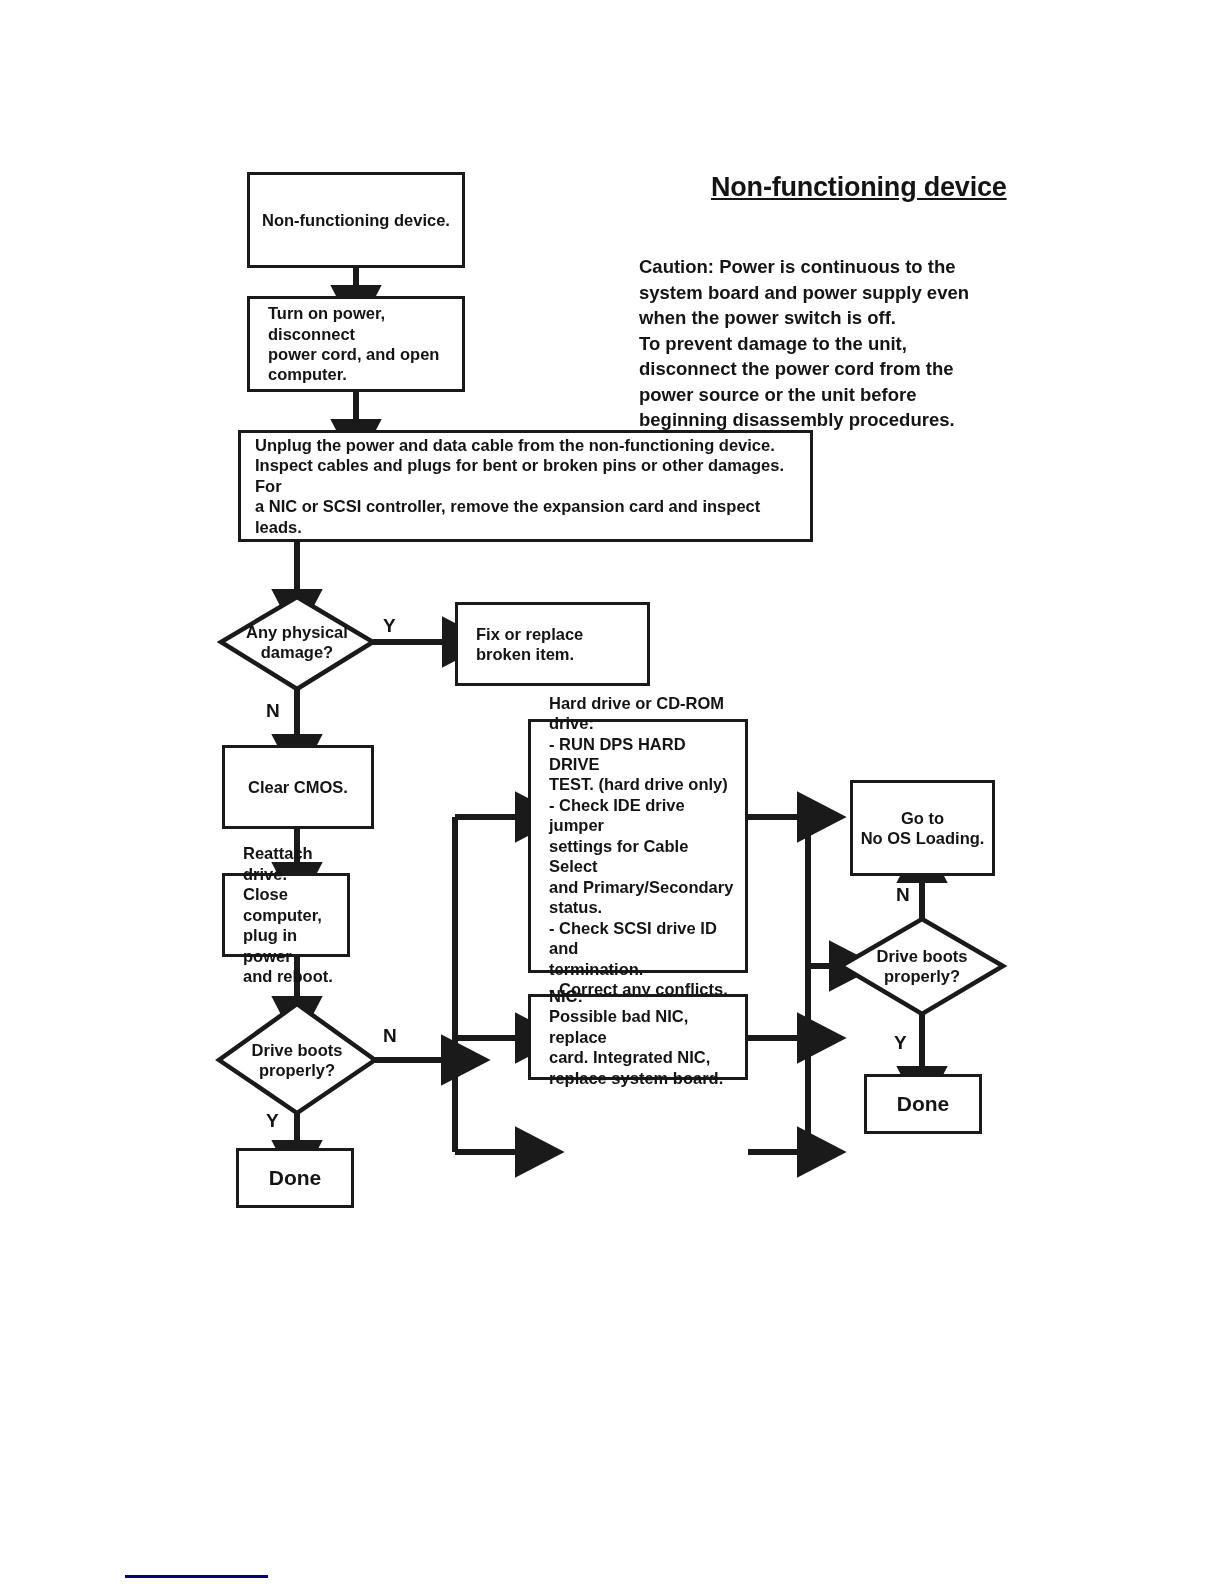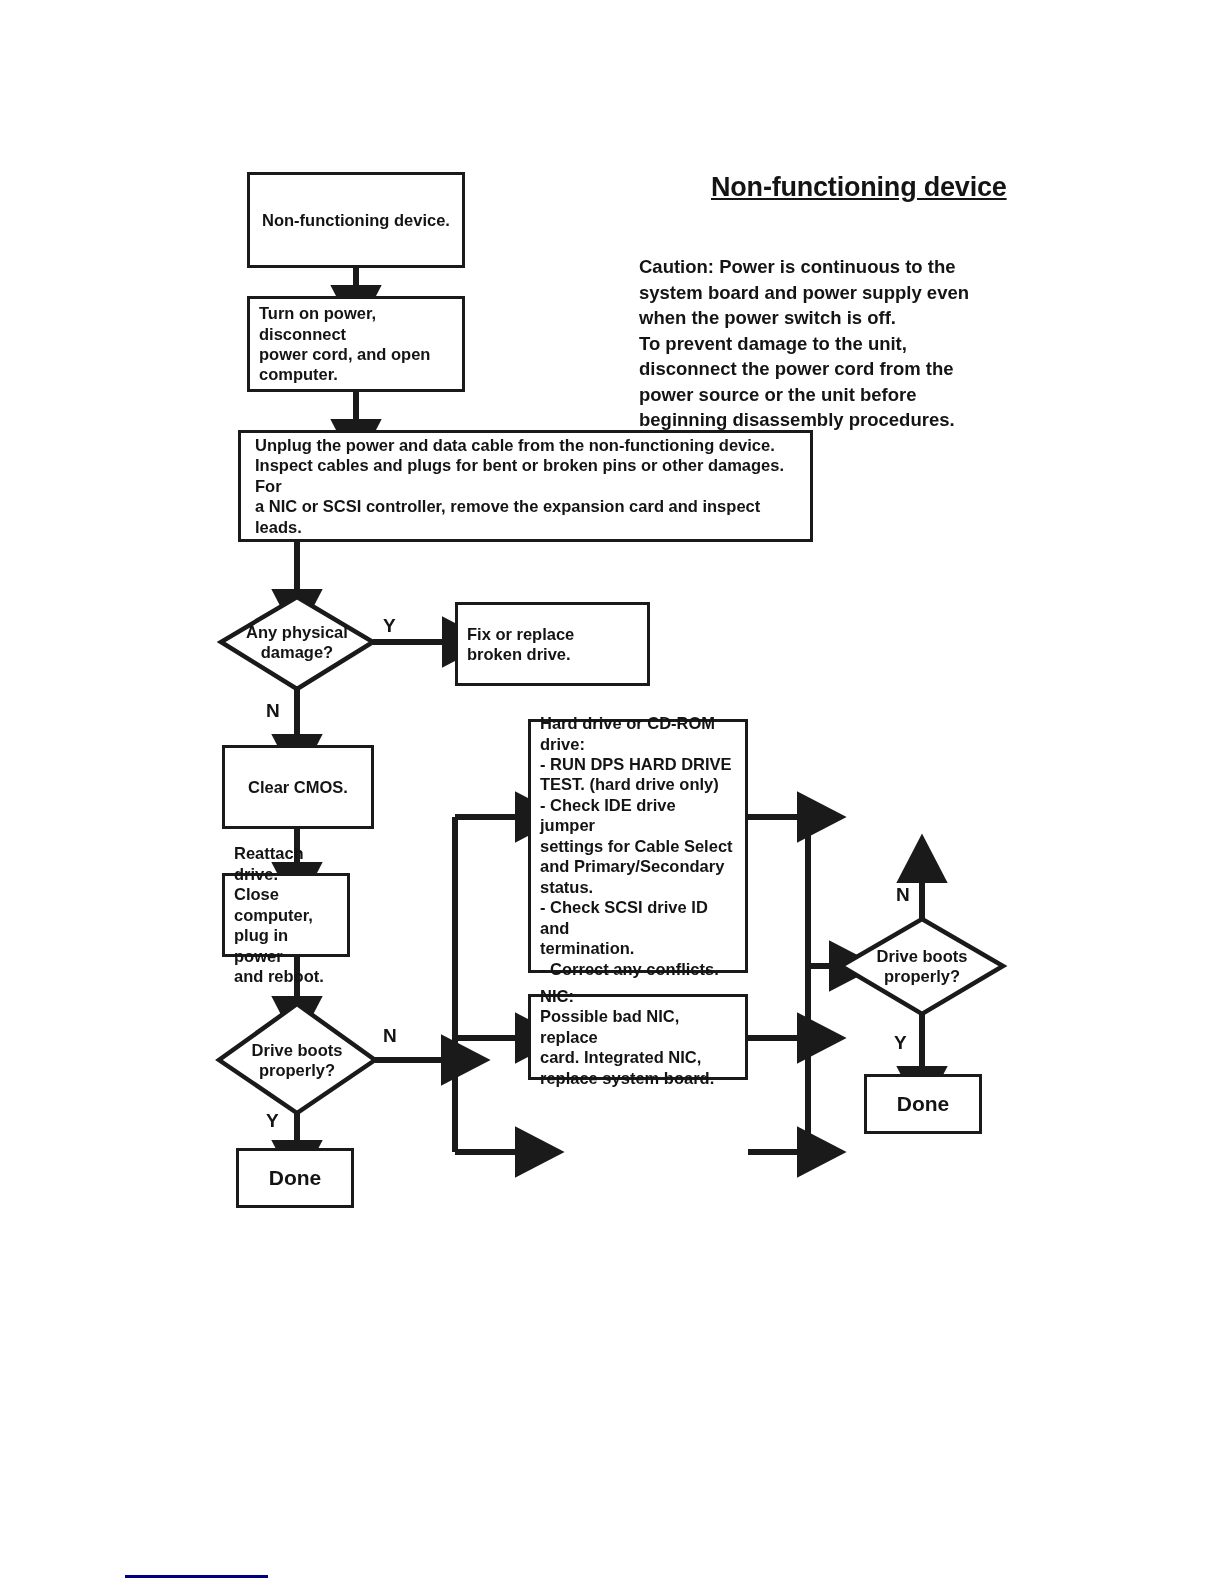--- a/index.html
+++ b/index.html
@@ -36,21 +36,21 @@
     display: flex;
     align-items: center;
     font-weight: bold;
     line-height: 1.24;
     color: #141414;
     white-space: pre-line;
   }
   .node.center-x { justify-content: center; text-align: center; }
   .node.left-x { justify-content: flex-start; text-align: left; }
   .node .txt { display: block; width: 100%; }
-  .pad-l { padding-left: 9px; padding-right: 10px; }
+  .pad-l { padding-left: 18px; padding-right: 10px; }
   .diamond-label {
     position: absolute;
     font-weight: bold;
     text-align: center;
     line-height: 1.24;
     color: #141414;
     white-space: pre-line;
     display: flex;
     align-items: center;
     justify-content: center;
@@ -174,21 +174,21 @@
 a NIC or SCSI controller, remove the expansion card and inspect leads.</span>
   </div>
 
   <div class="diamond-label" style="left:221px; top:612px; width:152px; height:60px; font-size:16.5px;">
     <span class="txt">Any physical
 damage?</span>
   </div>
 
   <div class="node left-x pad-l" style="left:455px; top:602px; width:195px; height:84px; font-size:16.5px;">
     <span class="txt">Fix or replace
-broken drive.</span>
+broken item.</span>
   </div>
 
   <div class="node center-x" style="left:222px; top:745px; width:152px; height:84px; font-size:16.5px;">
     <span class="txt">Clear CMOS.</span>
   </div>
 
   <div class="node left-x pad-l" style="left:222px; top:873px; width:128px; height:84px; font-size:16.5px;">
     <span class="txt">Reattach drive.
 Close computer,
 plug in power
@@ -219,20 +219,24 @@
   </div>
 
   <div class="node left-x pad-l" style="left:528px; top:994px; width:220px; height:86px; font-size:16.5px;">
     <span class="txt">NIC:
 Possible bad NIC, replace
 card. Integrated NIC,
 replace system board.</span>
   </div>
 
 
+  <div class="node center-x" style="left:850px; top:780px; width:145px; height:96px; font-size:16.5px;">
+    <span class="txt">Go to
+No OS Loading.</span>
+  </div>
 
   <div class="diamond-label" style="left:846px; top:936px; width:152px; height:60px; font-size:16.5px;">
     <span class="txt">Drive boots
 properly?</span>
   </div>
 
   <div class="node center-x" style="left:864px; top:1074px; width:118px; height:60px; font-size:21px;">
     <span class="txt">Done</span>
   </div>
 

